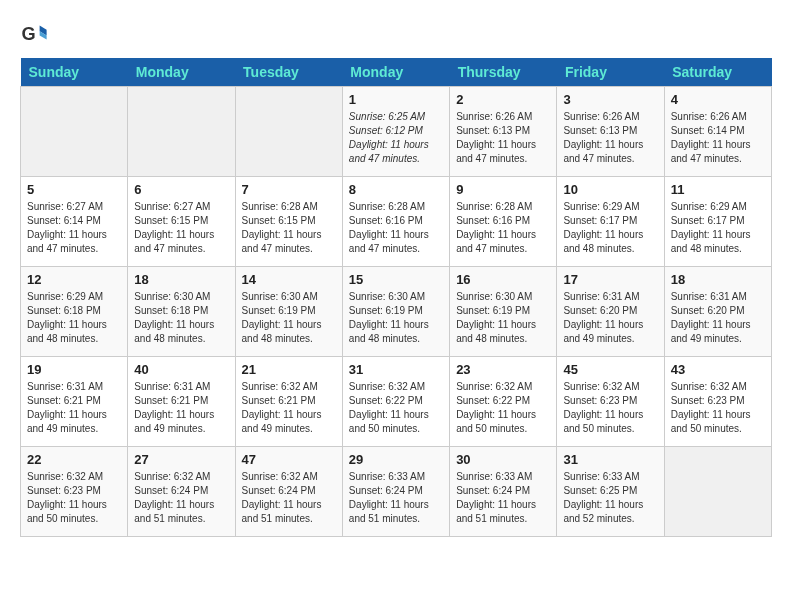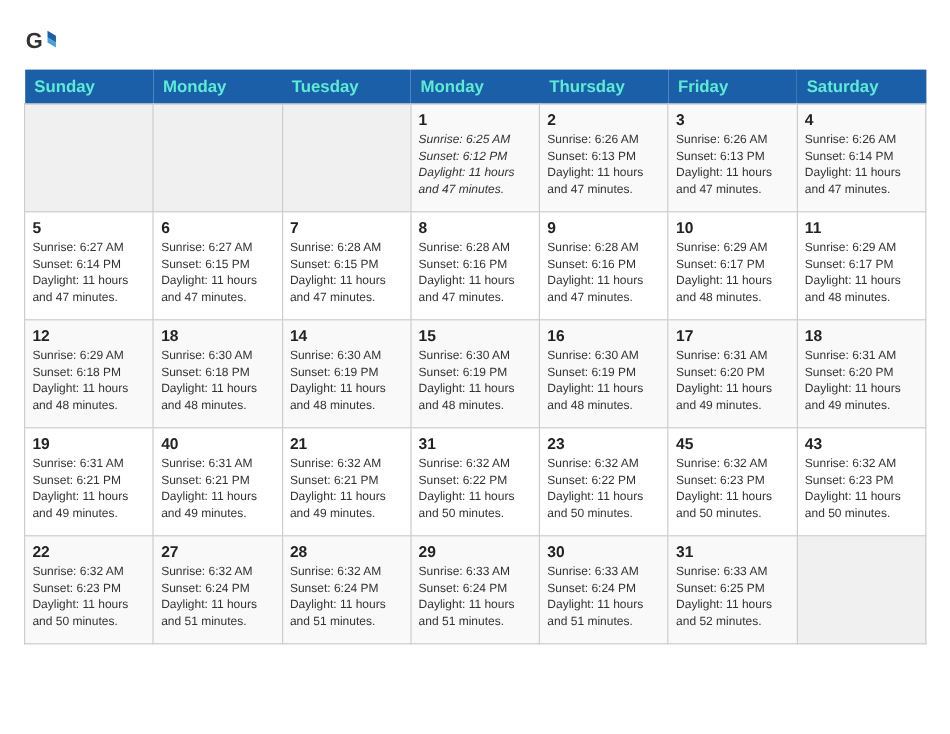--- a/index.html
+++ b/index.html
@@ -321,21 +321,21 @@
 and 50 minutes.</div>
         </td>
         <td>
           <span class="day-num">27</span>
           <div class="day-info" style="white-space: pre-line;">Sunrise: 6:32 AM
 Sunset: 6:24 PM
 Daylight: 11 hours
 and 51 minutes.</div>
         </td>
         <td>
-          <span class="day-num">28</span>
+          <span class="day-num">47</span>
           <div class="day-info" style="white-space: pre-line;">Sunrise: 6:32 AM
 Sunset: 6:24 PM
 Daylight: 11 hours
 and 51 minutes.</div>
         </td>
         <td>
           <span class="day-num">29</span>
           <div class="day-info" style="white-space: pre-line;">Sunrise: 6:33 AM
 Sunset: 6:24 PM
 Daylight: 11 hours

